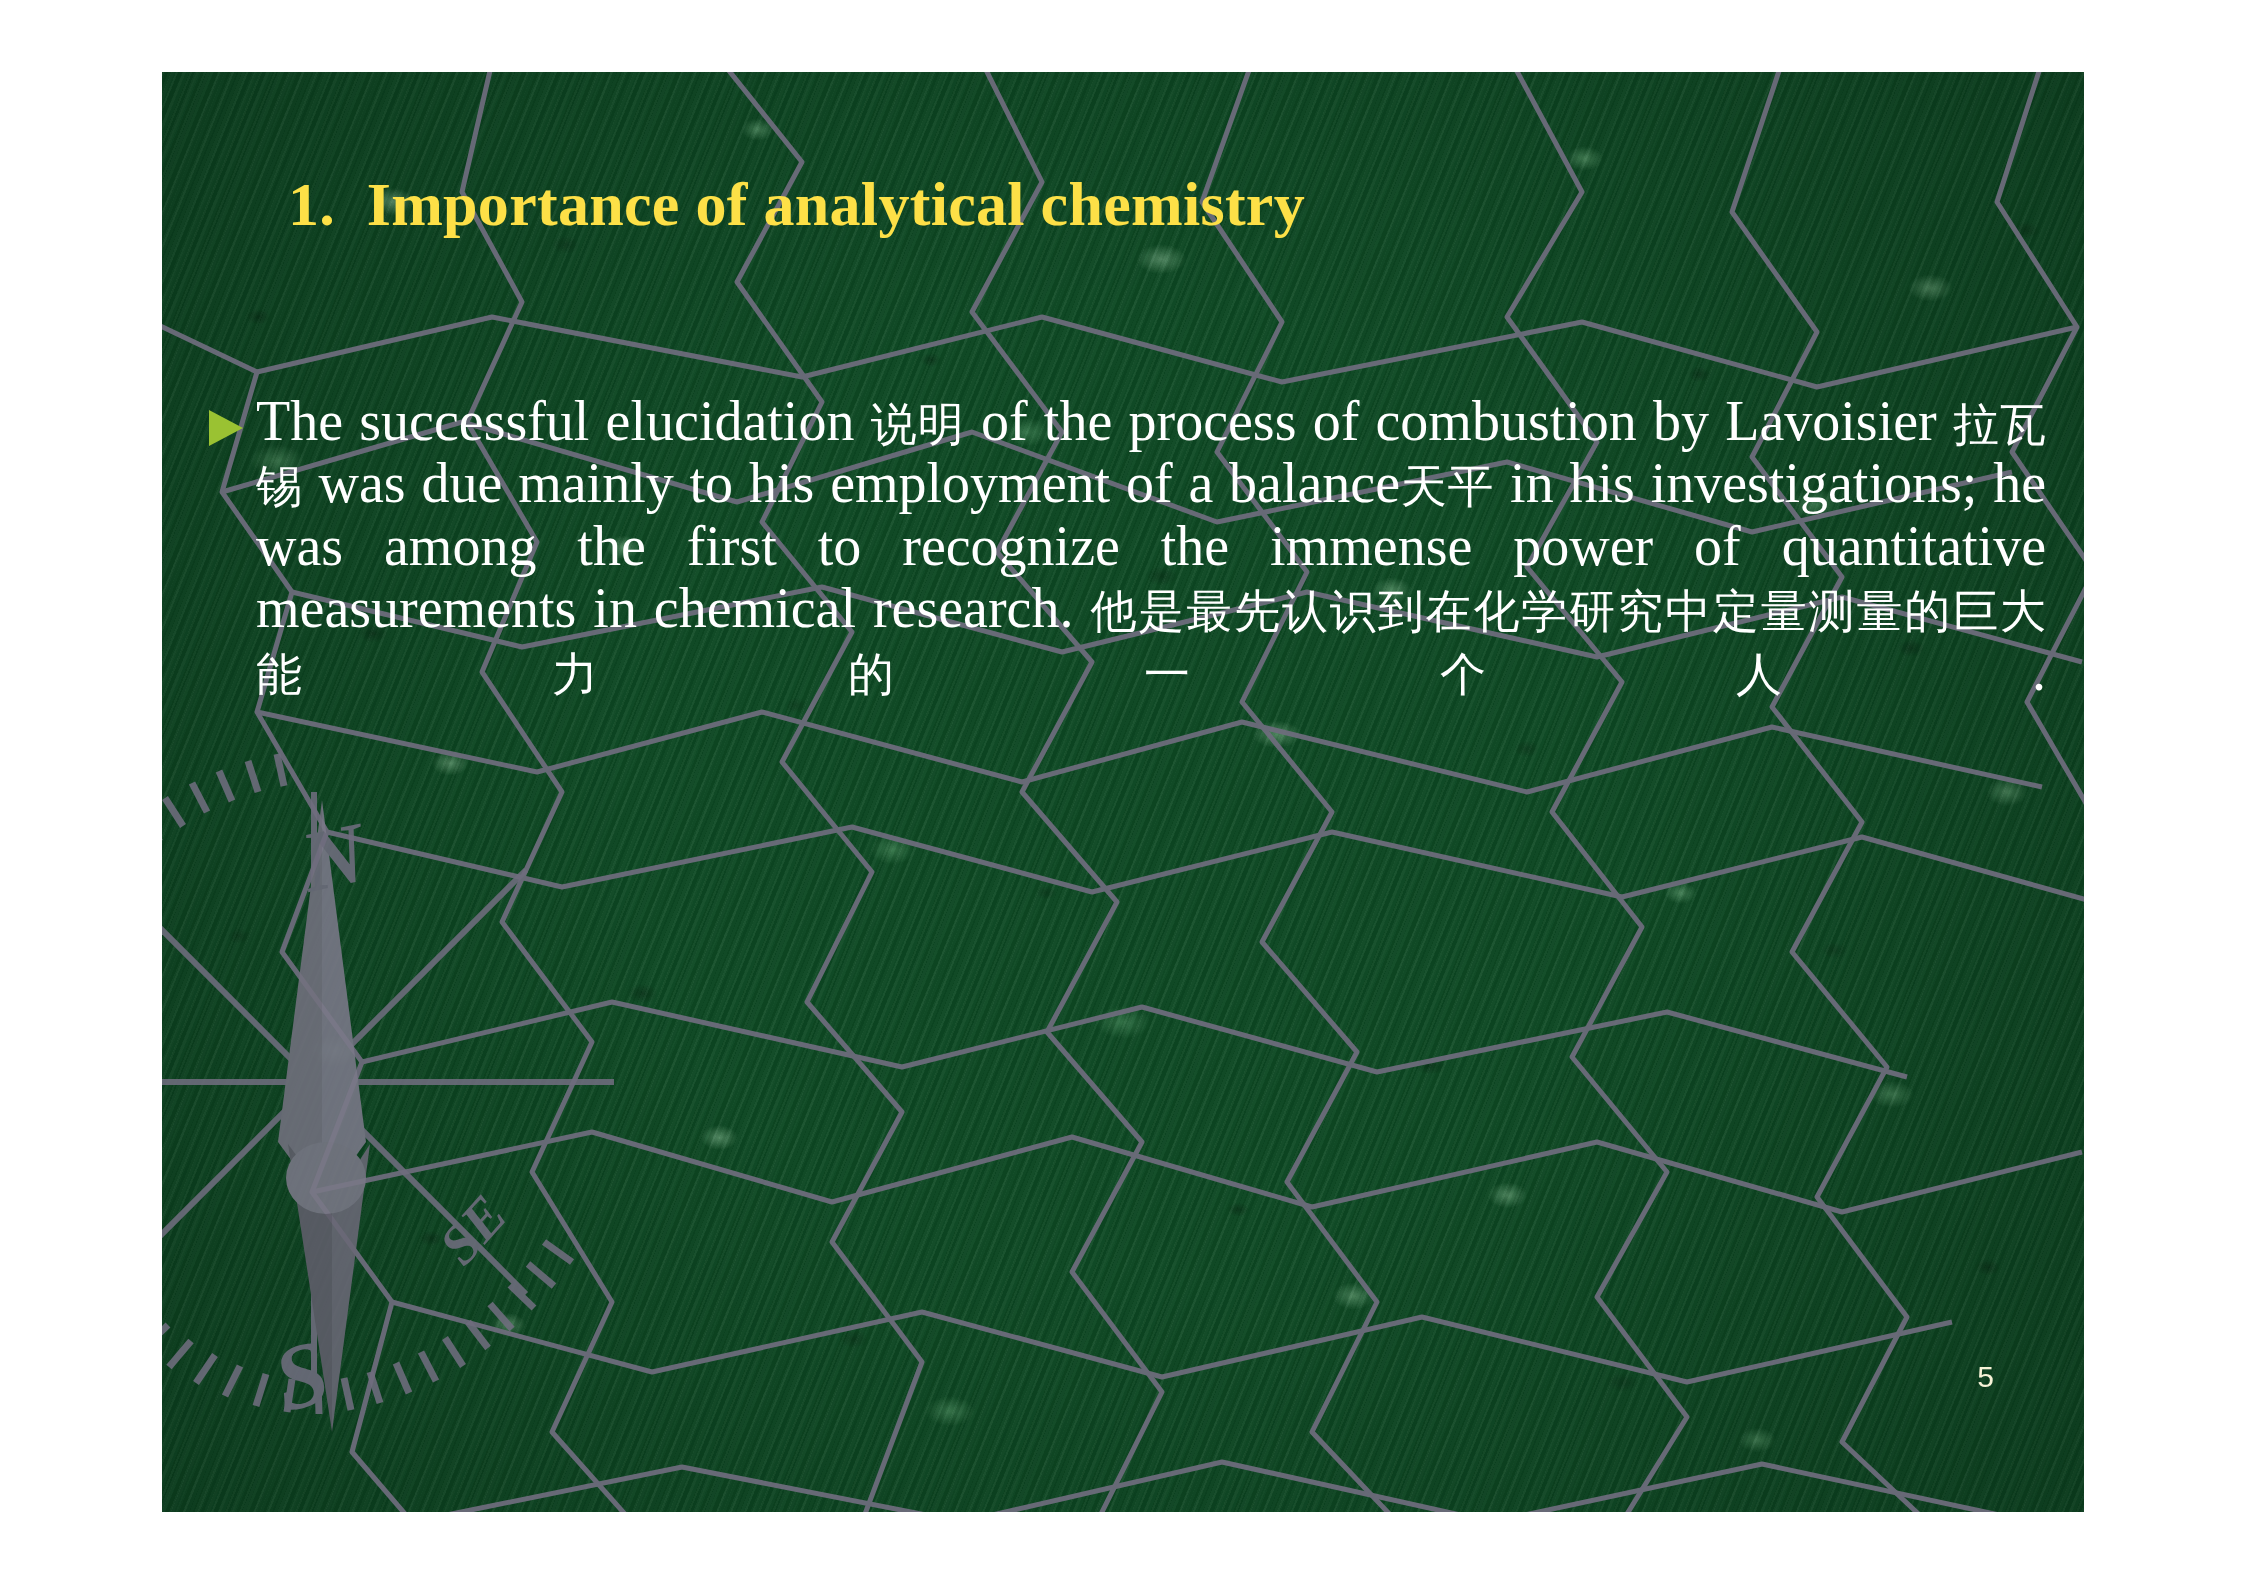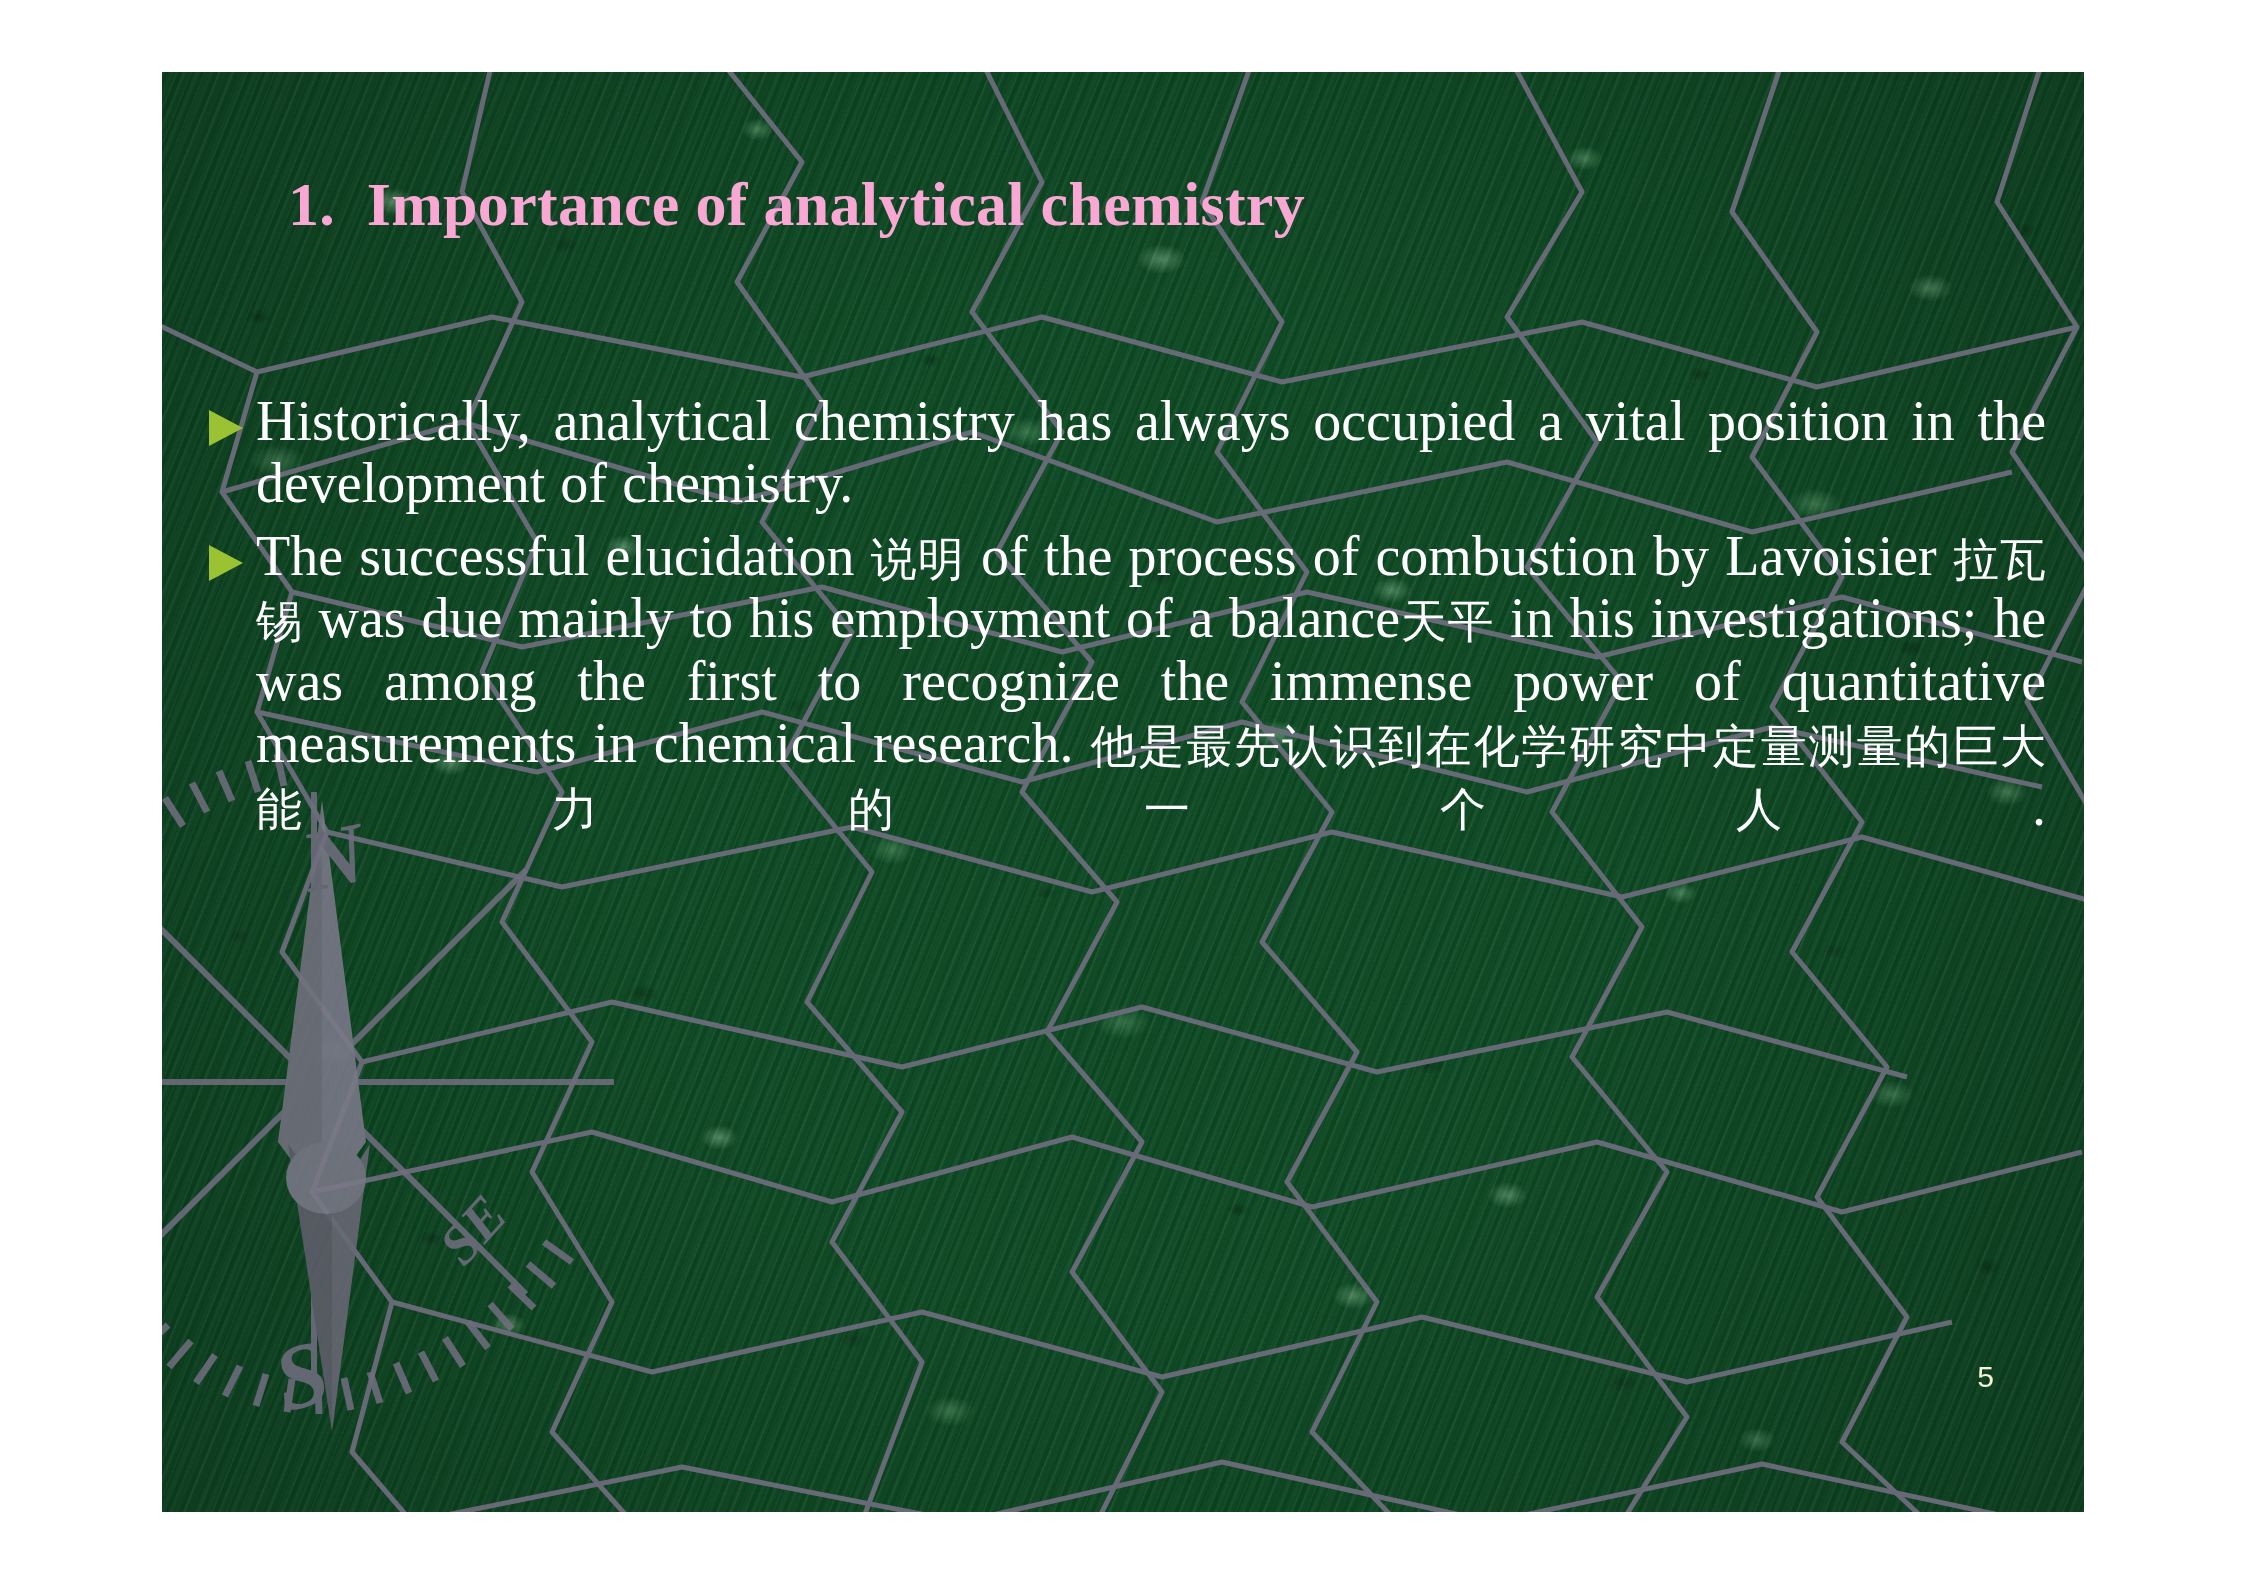--- a/index.html
+++ b/index.html
@@ -107,21 +107,21 @@
     inset: 0;
     pointer-events: none;
   }
 
   
   #title {
     position: absolute;
     left: 126px;
     top: 98px;
     width: 1700px;
-    color: #f9a8d4;
+    color: #fde047;
     font-weight: bold;
     font-size: 62px;
     line-height: 1.12;
     letter-spacing: .3px;
     white-space: pre;
   }
 
   
   #body-block {
     position: absolute;
@@ -251,30 +251,20 @@
       <text x="-30" y="330" fill="#6f6d7e" font-family="Liberation Serif, serif" font-size="92" font-style="italic" font-weight="bold" transform="rotate(-14 -30 330)">S</text>
       <text x="-262" y="-108" fill="#6f6d7e" font-family="Liberation Serif, serif" font-size="56" font-style="italic" font-weight="bold" transform="rotate(-48 -262 -108)">NW</text>
       <text x="150" y="186" fill="#6f6d7e" font-family="Liberation Serif, serif" font-size="56" font-style="italic" font-weight="bold" transform="rotate(-48 150 186)">SE</text>
     </g>
   </svg>
 
   <div id="title">1.  Importance of analytical chemistry</div>
 
   <div id="body-block">
 
-    <div class="bullet-row">
-      <span class="bullet-marker">
-        <svg width="40" height="40" viewBox="0 0 40 40">
-            <polygon points="3,2 37,20 3,38" fill="#9ac232"></polygon>
-          </svg>
-      </span>
-      <div class="bullet-text">
-        <span class="forcejust">Historically, analytical chemistry has always occupied a vital position in the development of chemistry.</span>
-      </div>
-    </div>
 
     <div class="bullet-row">
       <span class="bullet-marker">
         <svg width="40" height="40" viewBox="0 0 40 40">
             <polygon points="3,2 37,20 3,38" fill="#9ac232"></polygon>
           </svg>
       </span>
       <div class="bullet-text"><span>The successful elucidation </span><span class="cjk">说明</span><span> of the process of combustion by Lavoisier </span><span class="cjk">拉瓦锡</span><span class="u"> was due mainly to his employment of</span><span> a balance</span><span class="cjk">天平</span><span> in his investigations; </span><span class="u">he was among the first to recognize the immense power of quantitative measurements in chemical research. </span><span class="cjk">他是最先认识到在化学研究中定量测量的巨大能力的一个人</span><span>.</span><span class="forcejust"></span></div>
     </div>
 

